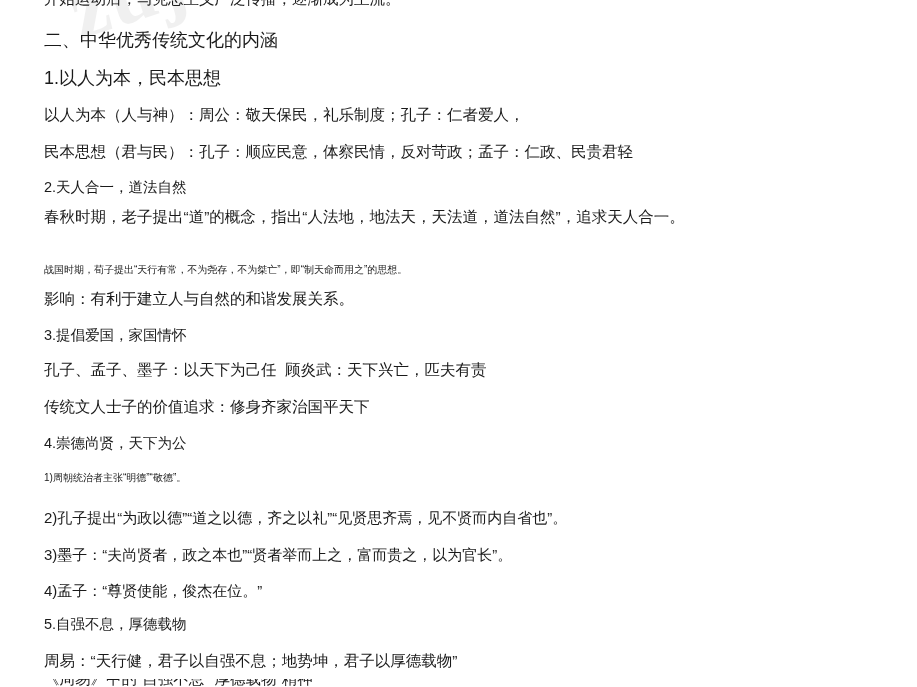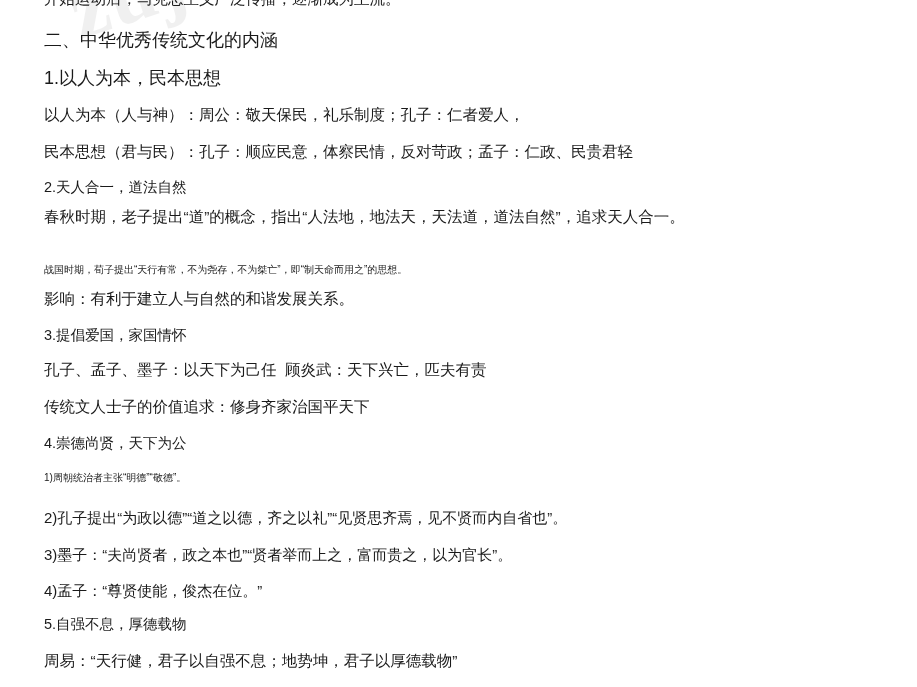--- a/index.html
+++ b/index.html
@@ -109,14 +109,17 @@
     <div class="line" style="top:399px;font-size:15.5px;">传统文人士子的价值追求：修身齐家治国平天下</div>
     <div class="line" style="top:436px;font-size:14.5px;">4.崇德尚贤，天下为公</div>
     <div class="line" style="top:473px;font-size:10px;">1)周朝统治者主张“明德”“敬德”。</div>
     <div class="line" style="top:510px;font-size:15px;">2)孔子提出“为政以德”“道之以德，齐之以礼”“见贤思齐焉，见不贤而内自省也”。</div>
     <div class="line" style="top:547px;font-size:15px;">3)墨子：“夫尚贤者，政之本也”“贤者举而上之，富而贵之，以为官长”。</div>
     <div class="line" style="top:583px;font-size:15px;text-align:right;">4)孟子：“尊贤使能，俊杰在位。”</div>
     <div class="line" style="top:617px;font-size:14.5px;">5.自强不息，厚德载物</div>
     <div class="line" style="top:653px;font-size:15.5px;">周易：“天行健，君子以自强不息；地势坤，君子以厚德载物”</div>
   </div>
 
+  <div id="clip-bottom-wrap">
+    <div class="line">《周易》中的“自强不息”“厚德载物”精神</div>
+  </div>
 
 </div>
 
 </body></html>

